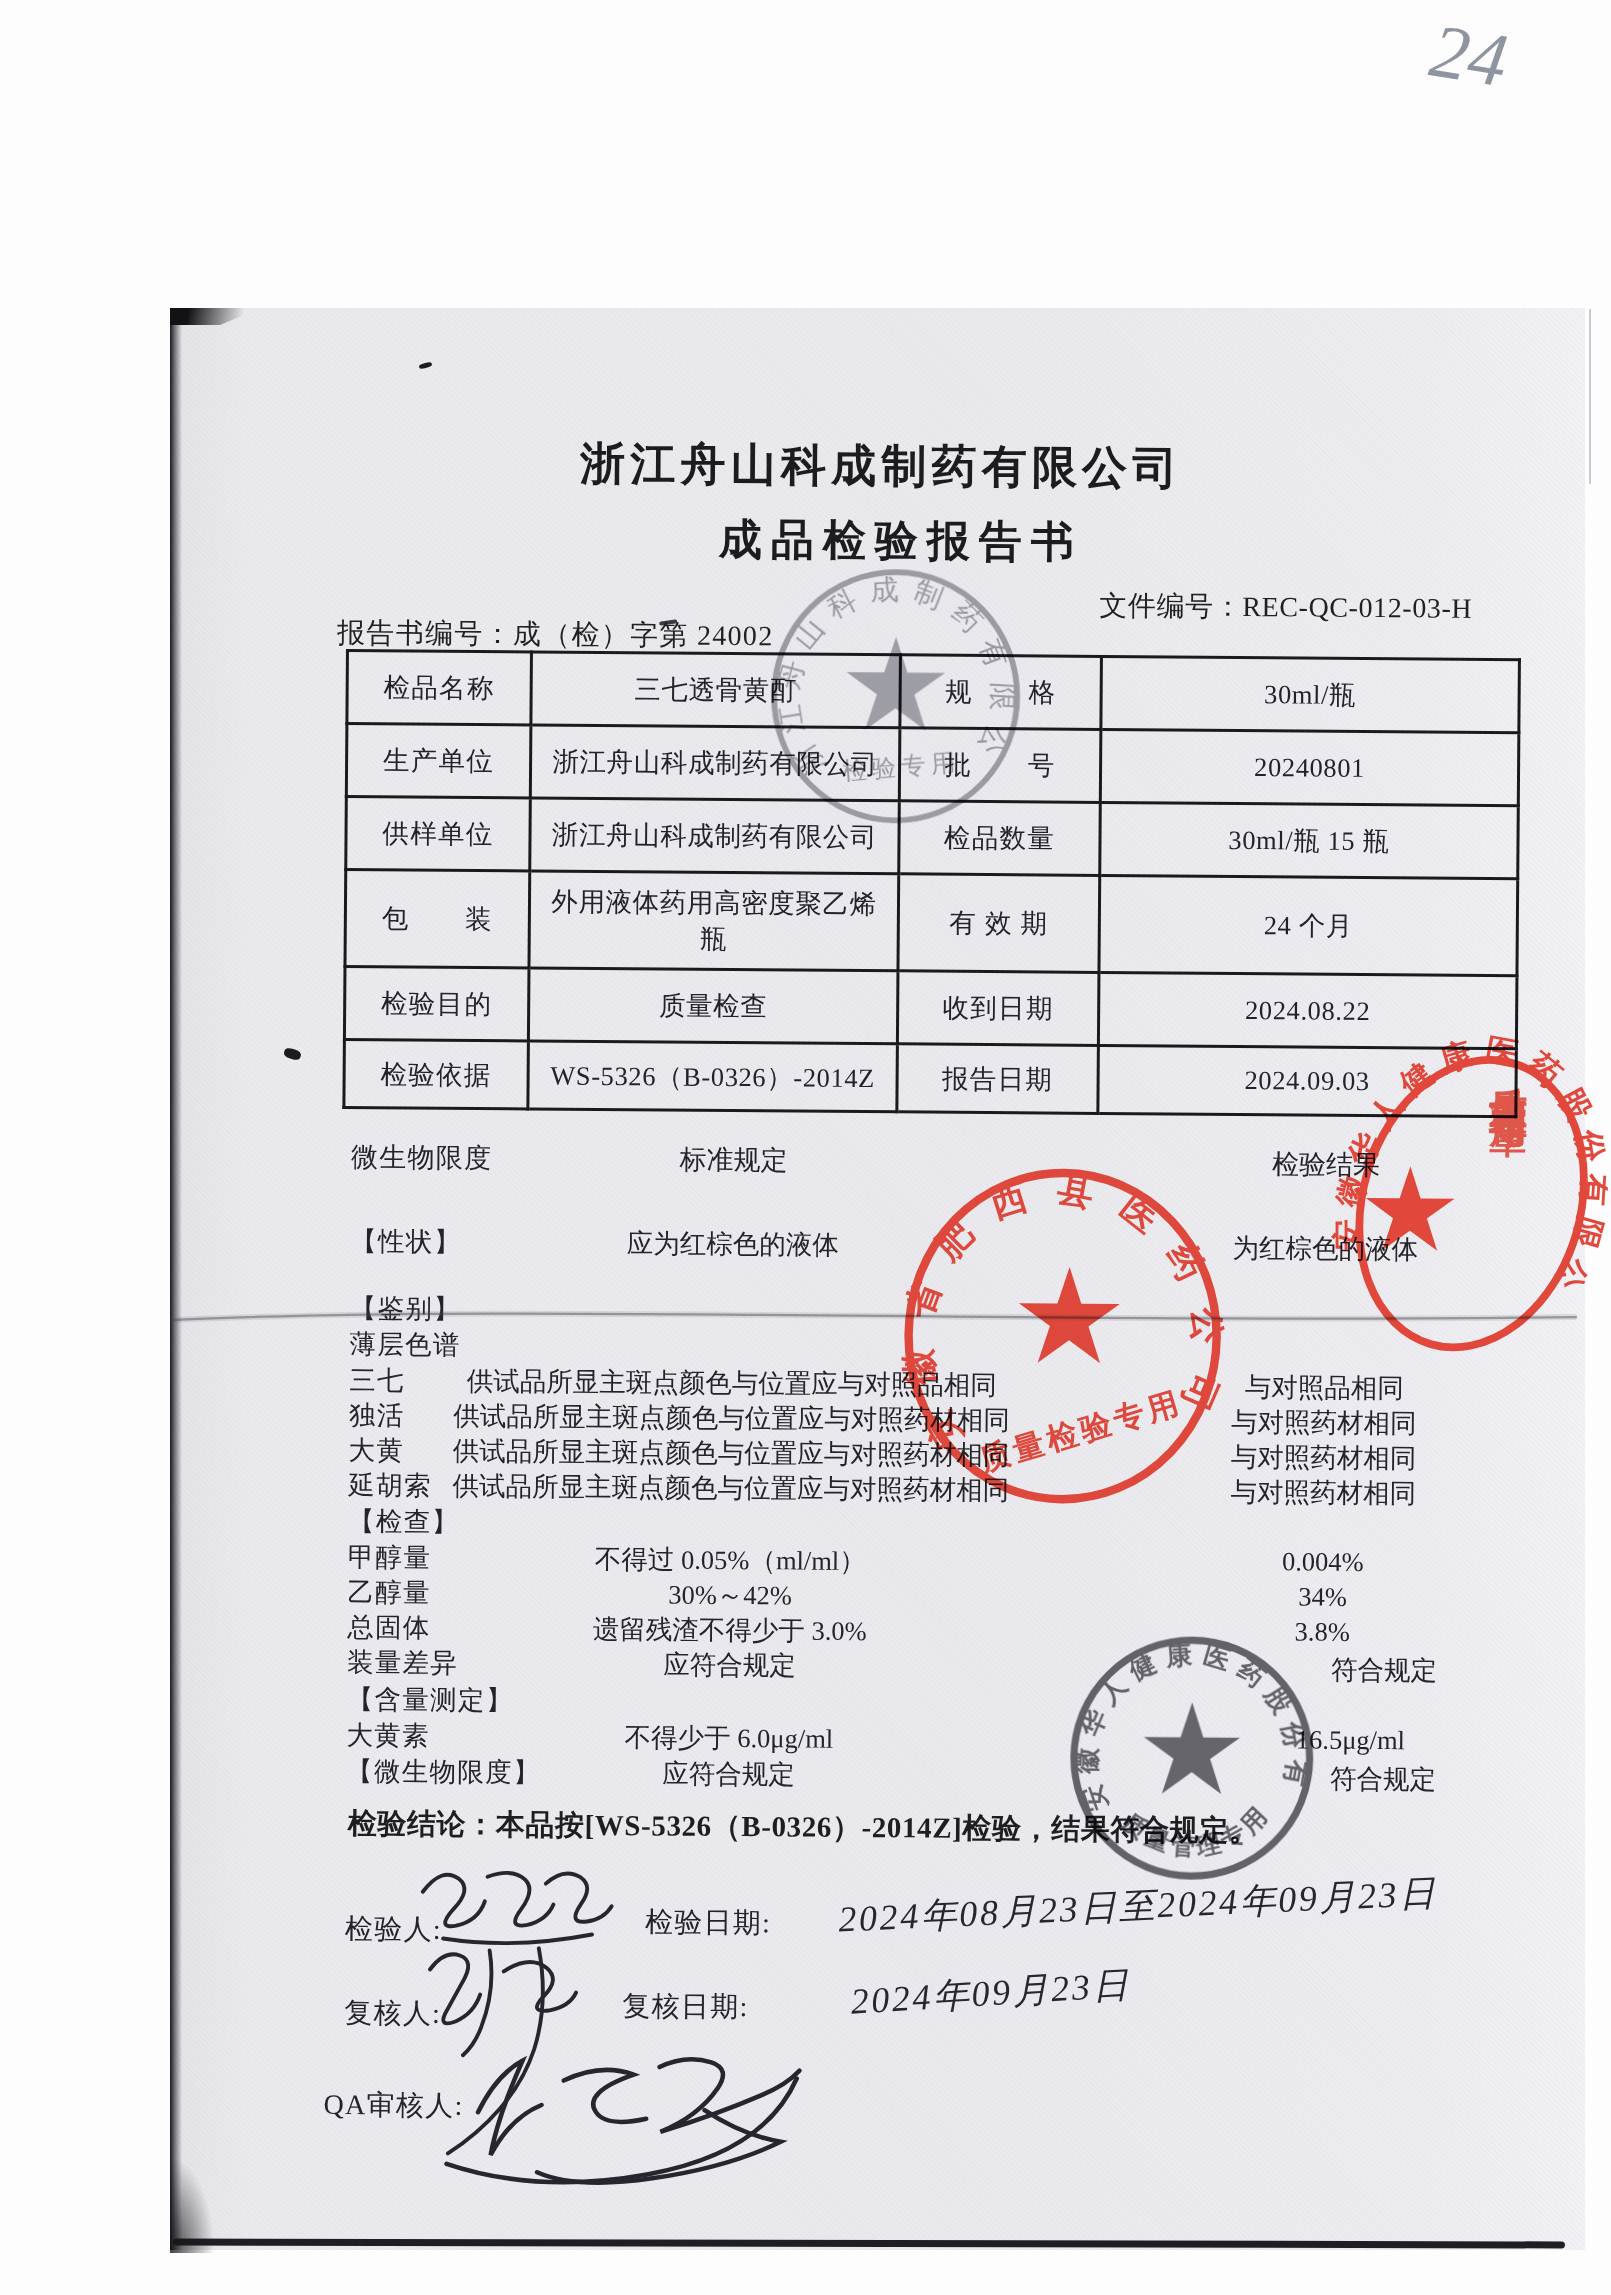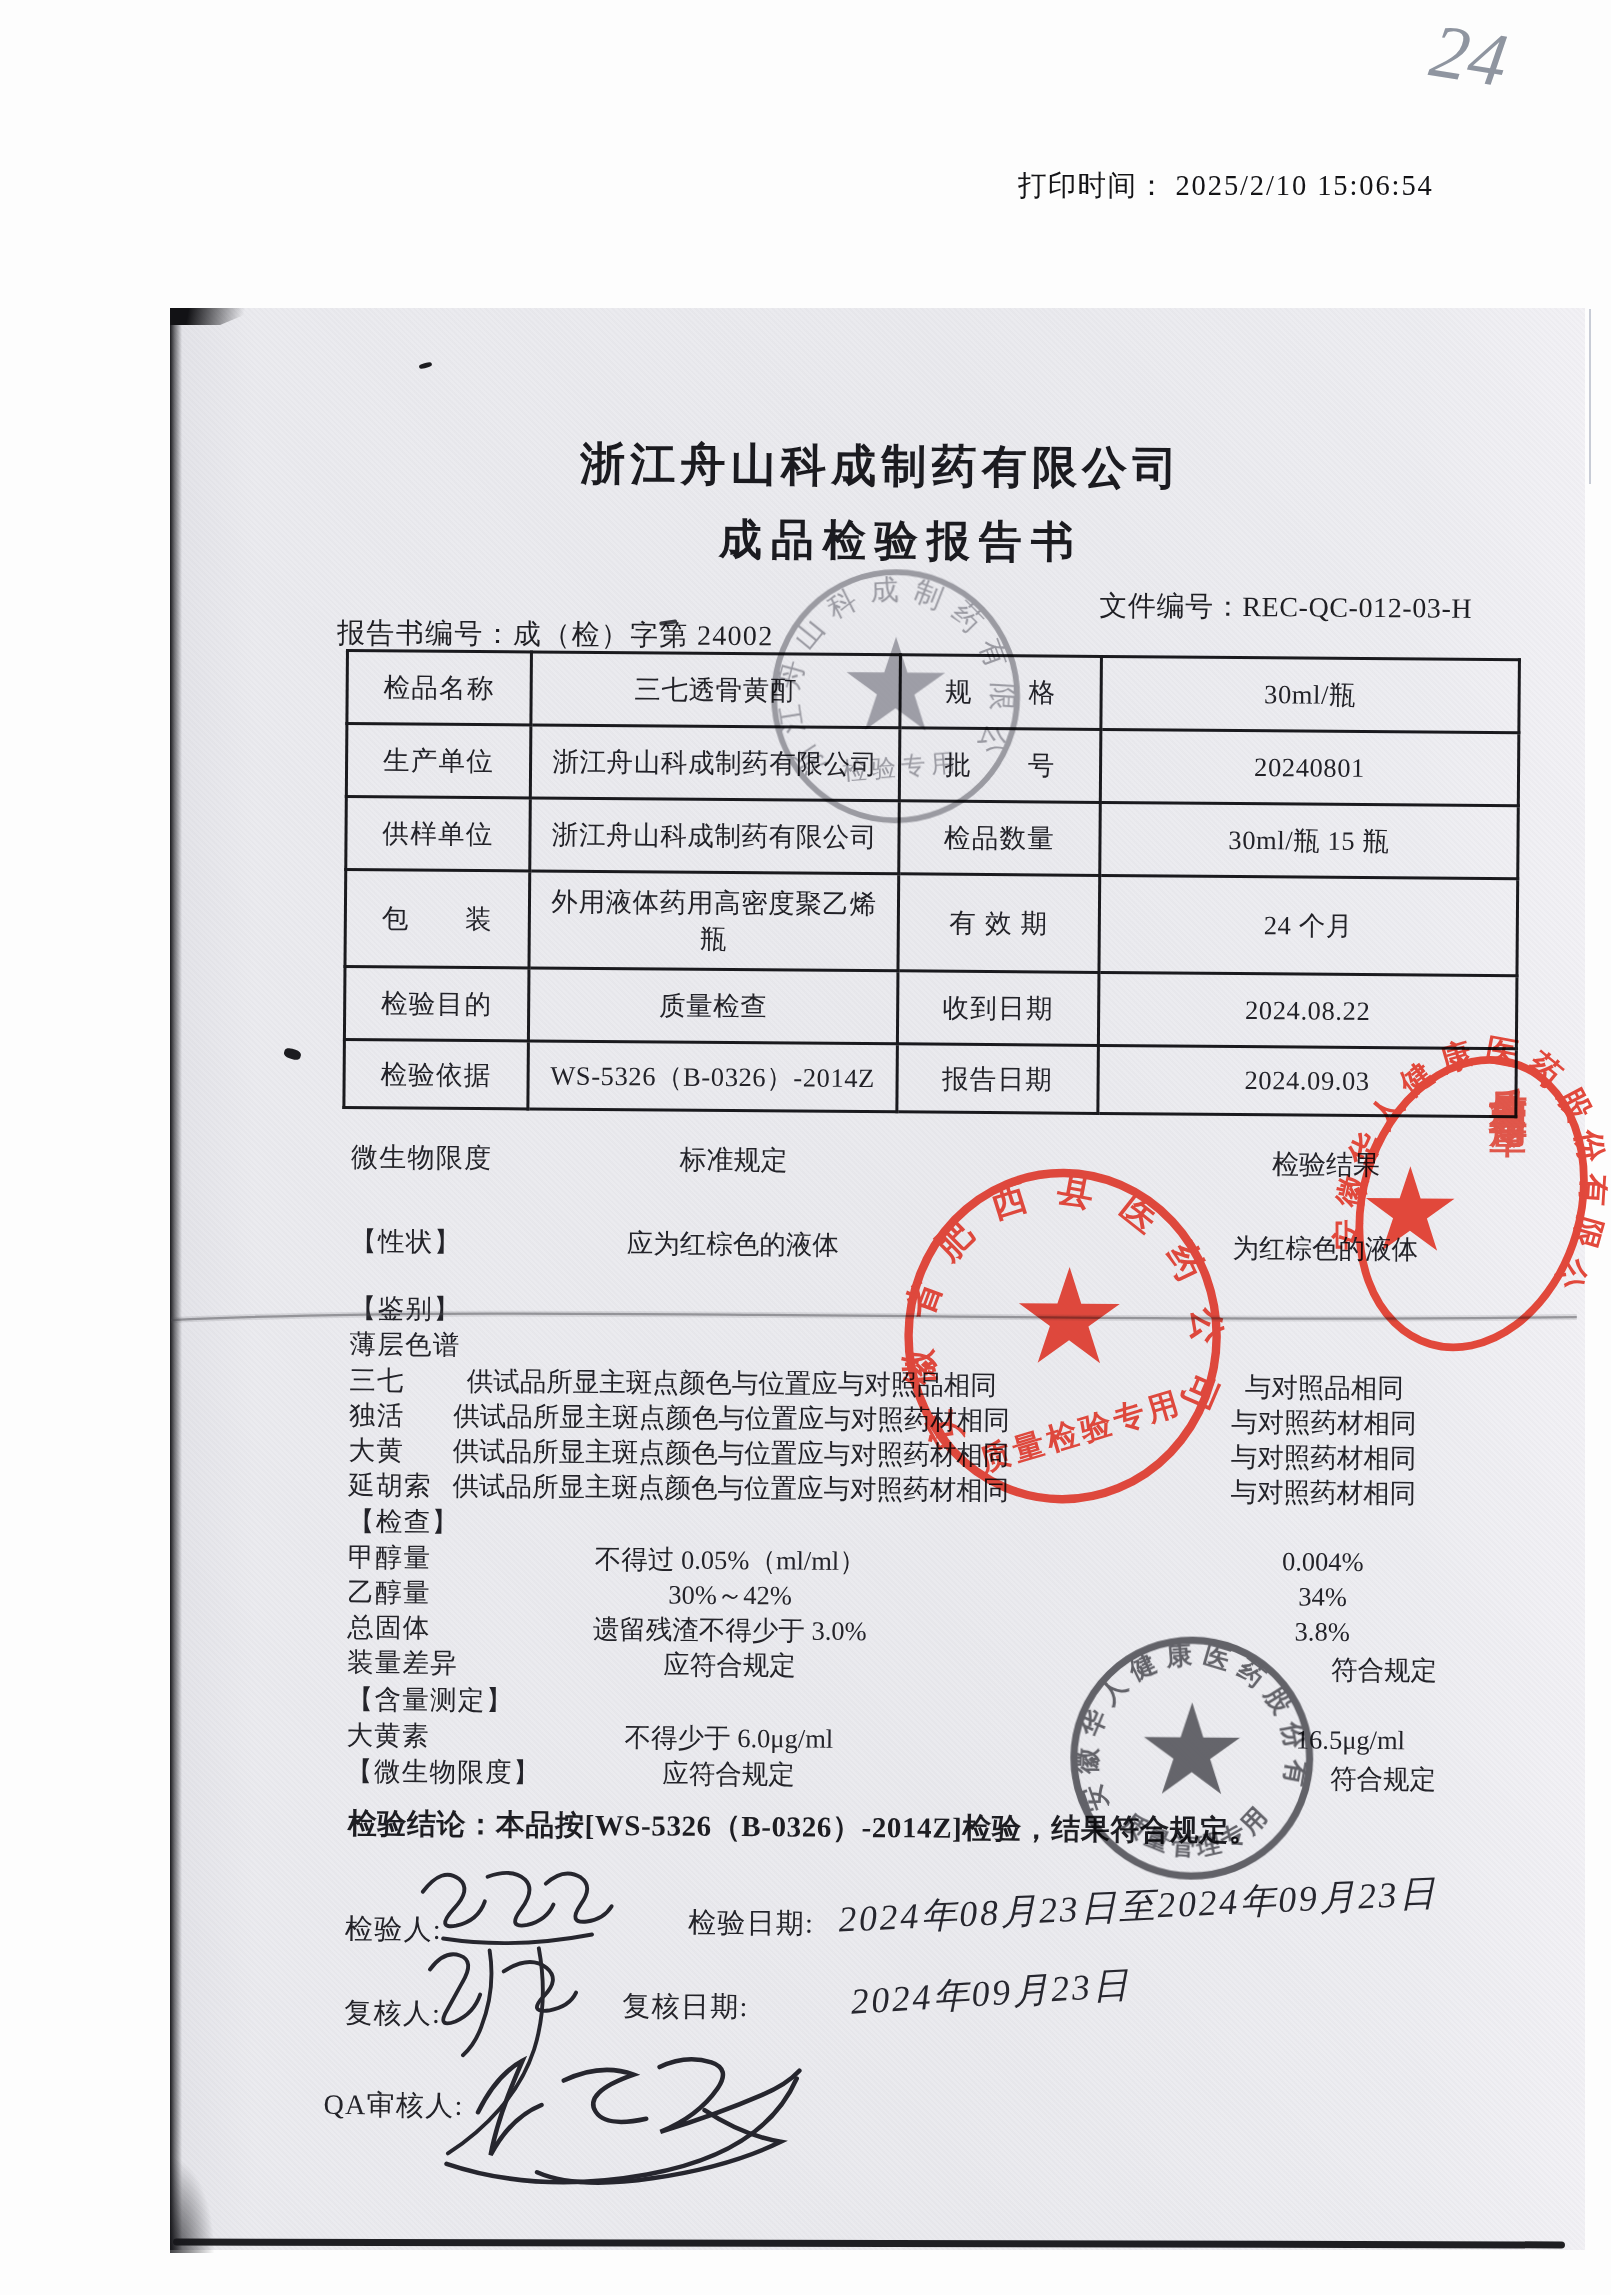--- a/index.html
+++ b/index.html
@@ -68,24 +68,20 @@
         text-orientation:upright;font-size:38px;font-weight:700;color:#dd3b2c;letter-spacing:5.2px;
         mix-blend-mode:multiply;opacity:.85;}
   svg text{font-family:"Liberation Serif","DejaVu Serif",serif;}
   #hand-overlay{position:absolute;left:0;top:0;pointer-events:none;}
 </style>
 </head>
 <body>
 
 <div id="page">
 
-  <div class="meta" style="left:1018px;top:167px;">
-    <span>打印时间：</span>
-    <span class="val">2025/2/10 15:06:54</span>
-  </div>
   <div id="corner-note">24</div>
 
   <div id="copy"></div>
   <div class="edge-left"></div>
   <div class="edge-top-wedge"></div>
   <div class="edge-bottom"></div>
   <div class="edge-bottom-blob"></div>
   <div class="scan-line-right"></div>
   <div class="speck" style="left:284px;top:1049px;width:17px;height:9.7px;transform:rotate(18deg);"></div>
   <div class="speck" style="left:419px;top:363px;width:13px;height:5.2px;transform:rotate(-14deg);"></div>
@@ -220,21 +216,21 @@
     </div>
     <div class="rrow" style="top:1753px;">
       <span class="ritem">【微生物限度】</span>
       <span class="rstd">应符合规定</span>
       <span class="rres" style="left:1253px;">符合规定</span>
     </div>
 
     <div id="conclusion">检验结论：本品按[WS-5326（B-0326）-2014Z]检验，结果符合规定。</div>
 
     <div class="sig-label" style="left:355px;top:1910px;">检验人:</div>
-    <div class="sig-label" style="left:655px;top:1901px;margin-left:43px;">检验日期:</div>
+    <div class="sig-label" style="left:655px;top:1901px;">检验日期:</div>
     <div class="handwrite" style="left:848px;top:1876px;transform:rotate(-3deg);">2024年08月23日至2024年09月23日</div>
     <div class="sig-label" style="left:355px;top:1994px;">复核人:</div>
     <div class="sig-label" style="left:633px;top:1985px;">复核日期:</div>
     <div class="handwrite" style="left:861px;top:1964px;transform:rotate(-4deg);">2024年09月23日</div>
     <div class="sig-label" style="left:335px;top:2086px;">QA审核人:</div>
 
     <svg id="hand-overlay" width="1612" height="2295" viewBox="0 0 2490 3546">
       <g stroke="#26262e" stroke-width="6" fill="none" stroke-linecap="round">
         <path d="M668 2922 q30 -40 56 -20 q20 16 -8 46 q-28 32 4 26 q34 -8 44 -38"></path>
         <path d="M768 2898 q38 -14 58 4 q16 16 -6 46 q-22 30 10 24 q30 -8 40 -32"></path>

